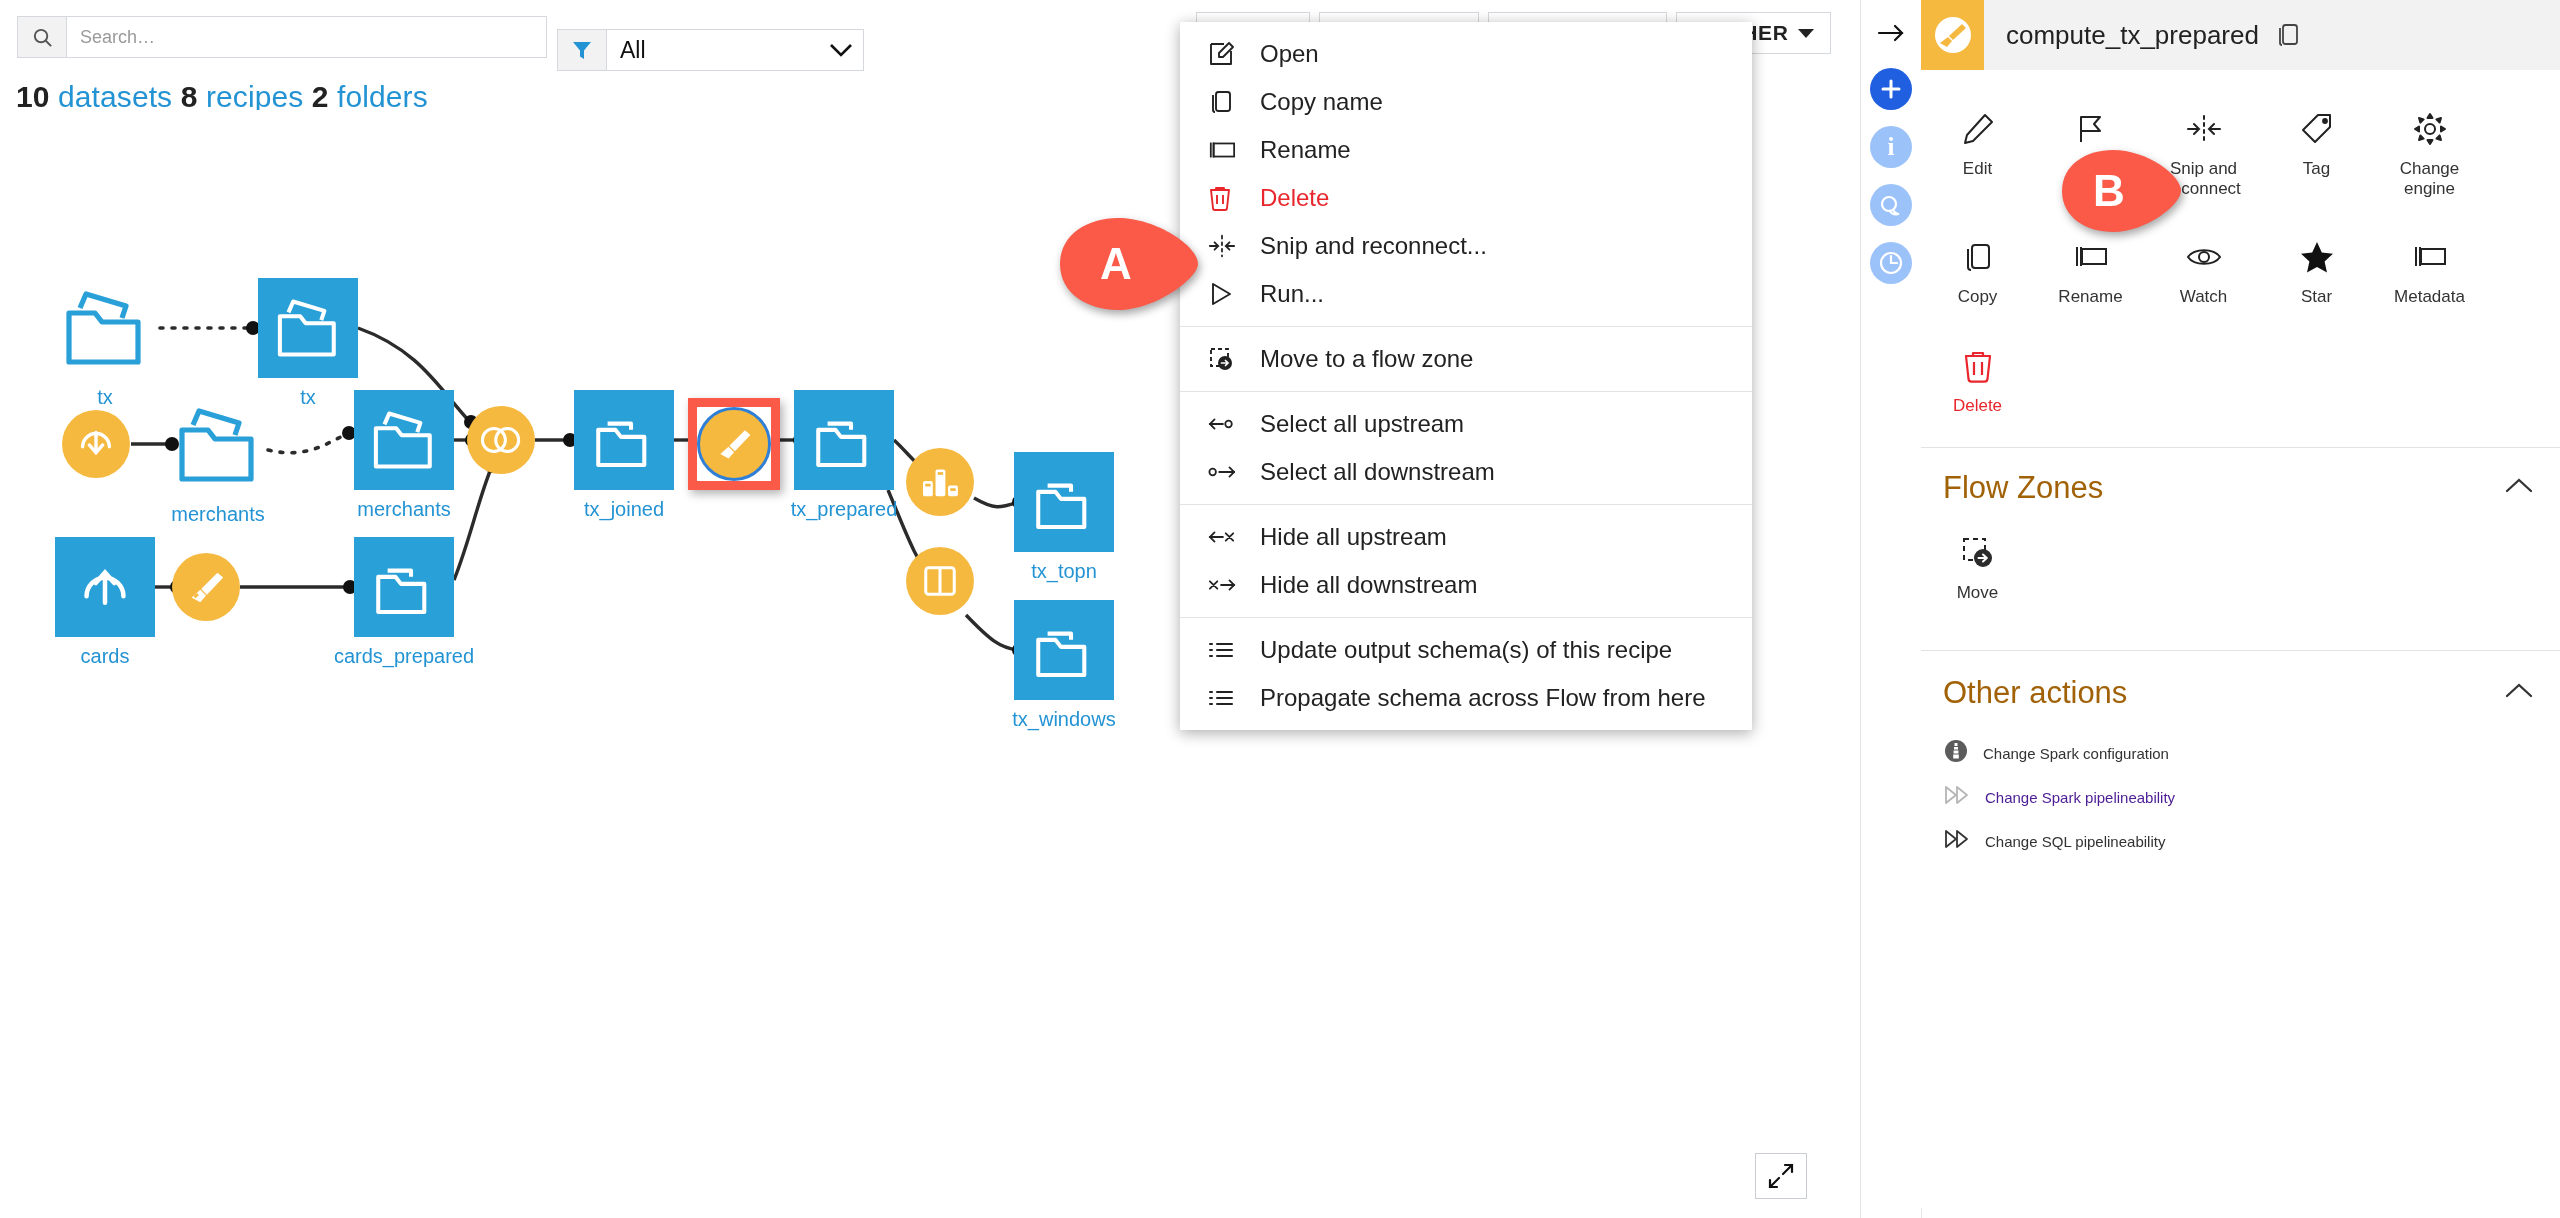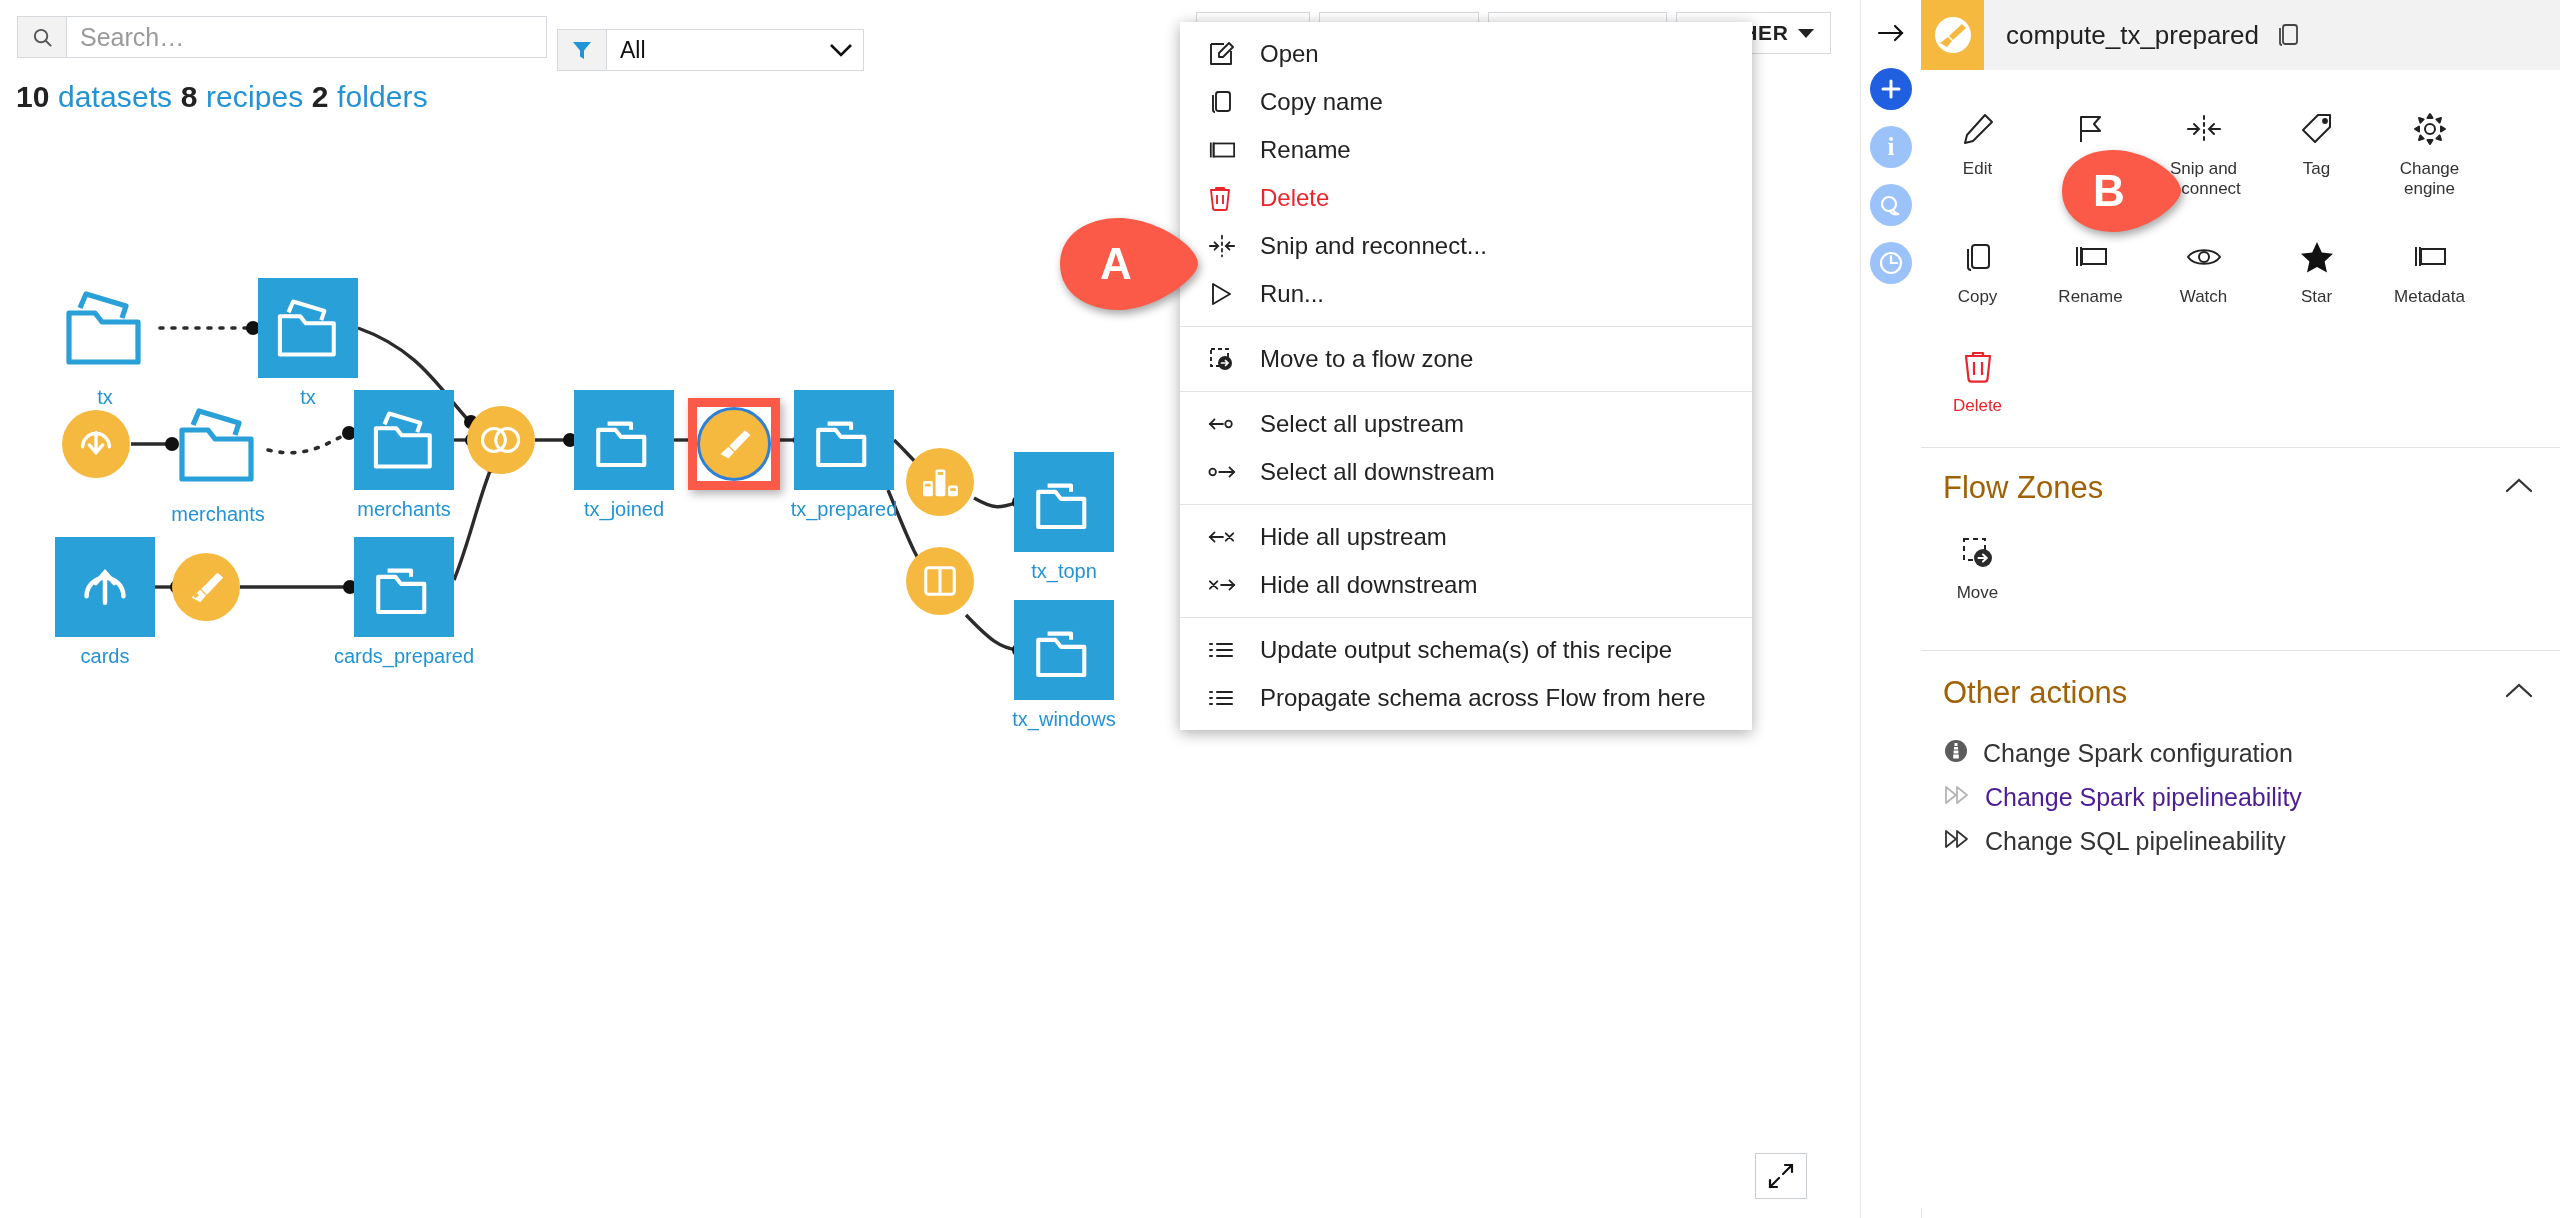--- a/index.html
+++ b/index.html
@@ -10,21 +10,21 @@
     overflow:hidden;
     position:relative;
     -webkit-font-smoothing:antialiased;
   }
   .app{position:absolute;inset:0;}
 
   
   .topbar{position:absolute;left:0;top:0;width:1920px;height:70px;background:#fff;}
   .search-wrap{position:absolute;left:17px;top:16px;height:42px;display:flex;border:1px solid #d5d8dc;box-sizing:border-box;width:530px;}
   .search-icon-box{width:48px;background:#f2f2f2;border-right:1px solid #d5d8dc;display:flex;align-items:center;justify-content:center;}
-  .search-input{flex:1;border:0;outline:none;font-size:25px;color:#333;padding-left:13px;font-family:"Liberation Sans",sans-serif;background:#fff;}
+  .search-input{flex:1;border:0;outline:none;font-size:18px;color:#333;padding-left:13px;font-family:"Liberation Sans",sans-serif;background:#fff;}
   .search-input::placeholder{color:#9a9a9a;}
 
   .filter-wrap{position:absolute;left:557px;top:29px;height:42px;width:307px;display:flex;border:1px solid #d5d8dc;box-sizing:border-box;background:#fff;}
   .filter-icon-box{width:48px;background:#f2f2f2;border-right:1px solid #d5d8dc;display:flex;align-items:center;justify-content:center;}
   .filter-value{flex:1;display:flex;align-items:center;padding-left:13px;font-size:23px;color:#111;}
   .filter-caret{width:44px;display:flex;align-items:center;justify-content:center;}
 
   .stats{position:absolute;left:16px;top:80px;font-size:30px;color:#2393d4;letter-spacing:0.1px;}
   .stats b{color:#222;font-weight:bold;}
 
@@ -76,21 +76,21 @@
   .actcell .ai{height:46px;display:flex;align-items:center;justify-content:center;}
   .actcell .al{font-size:17px;color:#333;text-align:center;line-height:1.16;margin-top:7px;max-width:105px;}
   .actcell.del .al{color:#e8262b;}
 
   .sec{position:absolute;left:0;width:639px;}
   .sec-hd{display:flex;align-items:center;justify-content:space-between;padding:0 26px 0 22px;height:56px;}
   .sec-hd .t{font-size:31px;color:#a16207;text-align:center;}
   .divider{position:absolute;left:0;width:639px;height:1px;background:#e3e3e3;}
 
   .otheritem{display:flex;align-items:center;gap:14px;padding:0 22px;height:44px;}
-  .otheritem .otx{font-size:25px;color:#333;}
+  .otheritem .otx{font-size:15px;color:#333;}
   .otheritem.dis .otx{color:#4c1d95;}
 </style>
 </head>
 <body>
 
 <div class="app">
 
   <div class="topbar">
 
     <div class="search-wrap">

